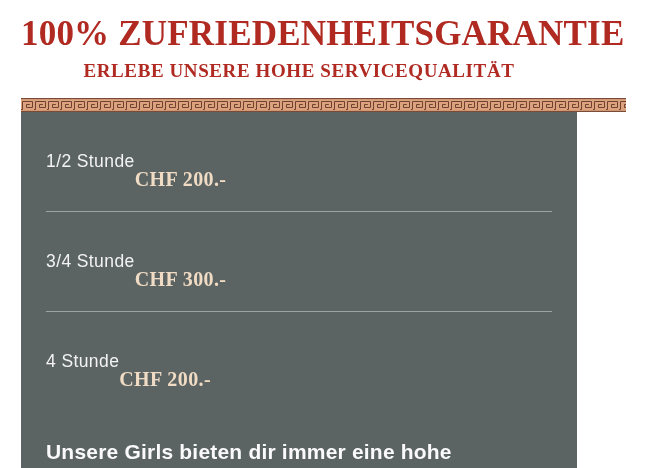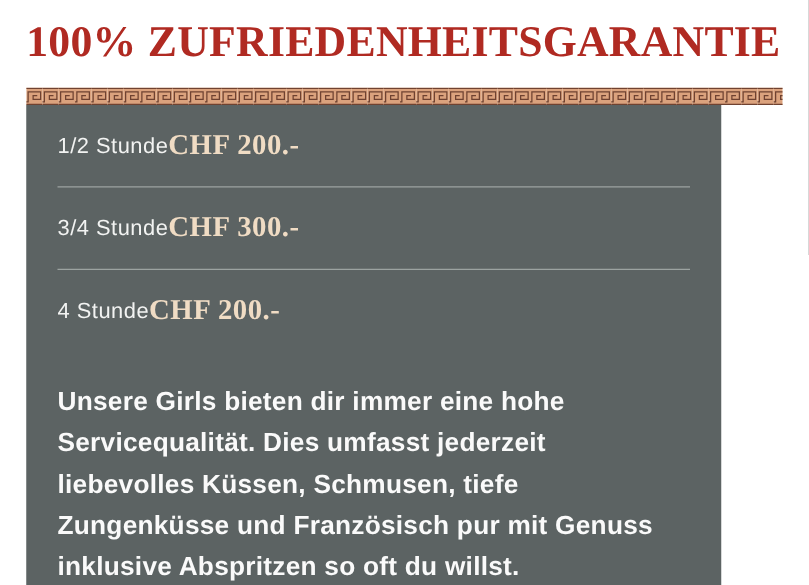--- a/index.html
+++ b/index.html
@@ -67,41 +67,43 @@
   }
   .duration{
     font-size:17.5px;
     font-weight:400;
     letter-spacing:0.4px;
     color:var(--label-white);
   }
   .price{
     font-family:"Liberation Serif",serif;
     font-weight:700;
-    font-size:23px;
+    font-size:20px;
     letter-spacing:0.4px;
     color:var(--price-cream);
+    margin-top:37px;
   }
   .description{
     margin-top:24px;
     font-size:21px;
     font-weight:700;
     line-height:33px;
     letter-spacing:0.2px;
     color:#fafafa;
     max-width:568px;
   }
 </style>
 </head>
 <body>
 
 <div class="card">
 
   <div class="top-section">
     <div class="main-title">100% ZUFRIEDENHEITSGARANTIE</div>
+    <div class="sub-title">ERLEBE UNSERE HOHE SERVICEQUALITÄT</div>
   </div>
 
   <svg class="meander" width="605" height="14" aria-hidden="true">
     <g id="gk-tile">
       <rect class="gk-bg" x="0" y="0" width="13" height="14"></rect>
       <path class="gk-line" d="M0,0.6 H13"></path>
       <path class="gk-line" d="M0,13.4 H13"></path>
       <path class="gk-line" d="M0,11.5 H1.5 V3.5 H11.5 V9.5 H5.5 V6.5 H8.8"></path>
     </g>
   <g transform="translate(13,0)">

